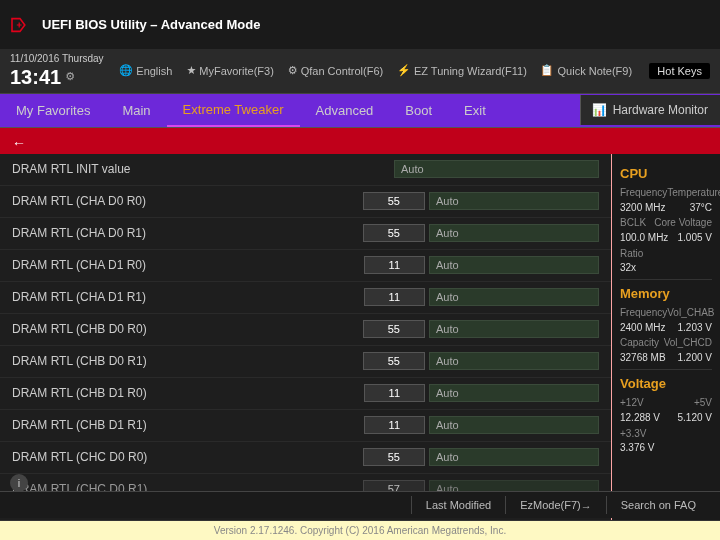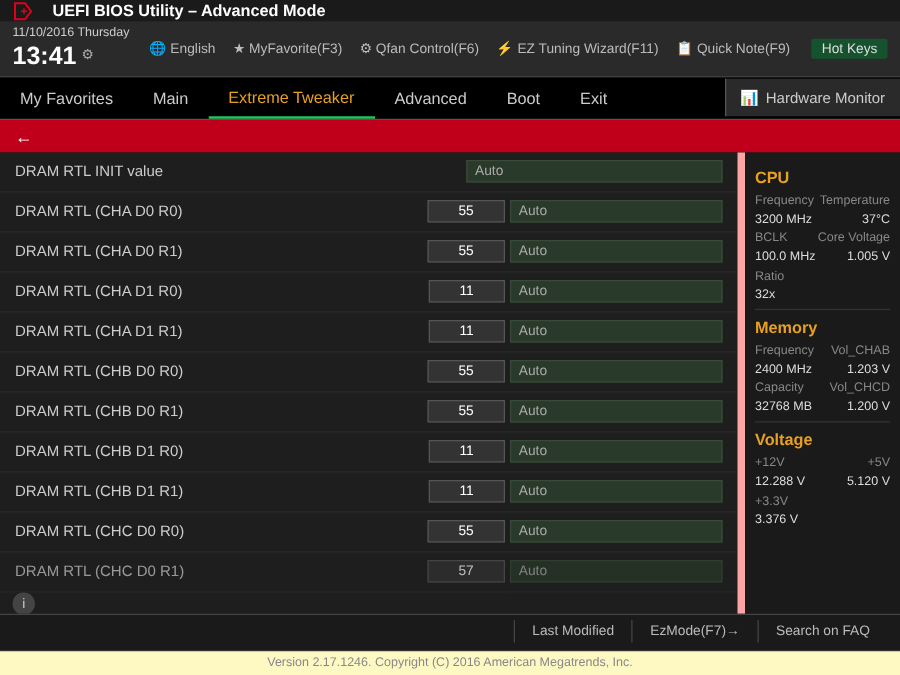--- a/index.html
+++ b/index.html
@@ -9,21 +9,21 @@
       background: #1a1a1a;
       font-family: Arial, sans-serif;
       font-size: 12px;
       color: #ccc;
       overflow: hidden;
     }
 
     
     .title-bar {
       background: #1a1a1a;
-      padding: 0 10px;
+      padding: 16px 10px;
       display: flex;
       align-items: center;
       gap: 8px;
     }
     .title-bar .rog-logo {
       color: #e0001a;
       font-weight: bold;
       font-size: 13px;
       margin-right: 4px;
     }
@@ -60,45 +60,45 @@
       font-size: 11px;
       color: #bbb;
     }
     .info-bar-item {
       display: flex;
       align-items: center;
       gap: 3px;
     }
     .hot-keys {
       margin-left: auto;
-      background: #14532d;
+      background: #000000;
       color: #ddd;
       padding: 2px 8px;
       font-size: 11px;
       border-radius: 2px;
     }
 
     
     .nav-bar {
-      background: #000000;
+      background: #6d28d9;
       display: flex;
       align-items: center;
       padding: 0;
       border-bottom: 1px solid #555;
     }
     .nav-item {
       padding: 8px 16px;
       color: #ccc;
       cursor: pointer;
       font-size: 13px;
       white-space: nowrap;
     }
     .nav-item.active {
       color: #e8a020;
-      border-bottom: 2px solid #22c55e;
+      border-bottom: 2px solid #d946ef;
     }
     .nav-separator { flex: 1; }
     .hw-monitor-tab {
       background: #2a2a2a;
       padding: 8px 12px;
       color: #ccc;
       font-size: 12px;
       display: flex;
       align-items: center;
       gap: 5px;
@@ -169,23 +169,23 @@
       background: #2a3a2a;
       color: #aaa;
       padding: 2px 6px;
       font-size: 11px;
       min-width: 205px;
       border: 1px solid #3a4a3a;
     }
 
     
     .hw-panel {
-      width: 130px;
+      width: 109px;
       background: #1a1a1a;
-      border-left: 6px solid #fca5a5;
+      border-left: 1px solid #fca5a5;
       padding: 8px;
       font-size: 11px;
     }
     .hw-section-title {
       color: #e8a020;
       font-size: 13px;
       font-weight: bold;
       margin-bottom: 6px;
       margin-top: 4px;
     }

